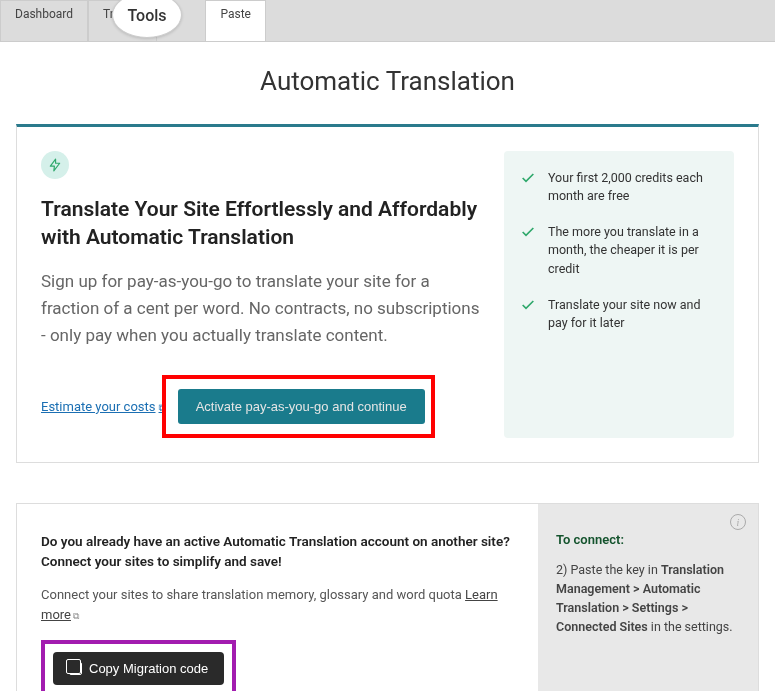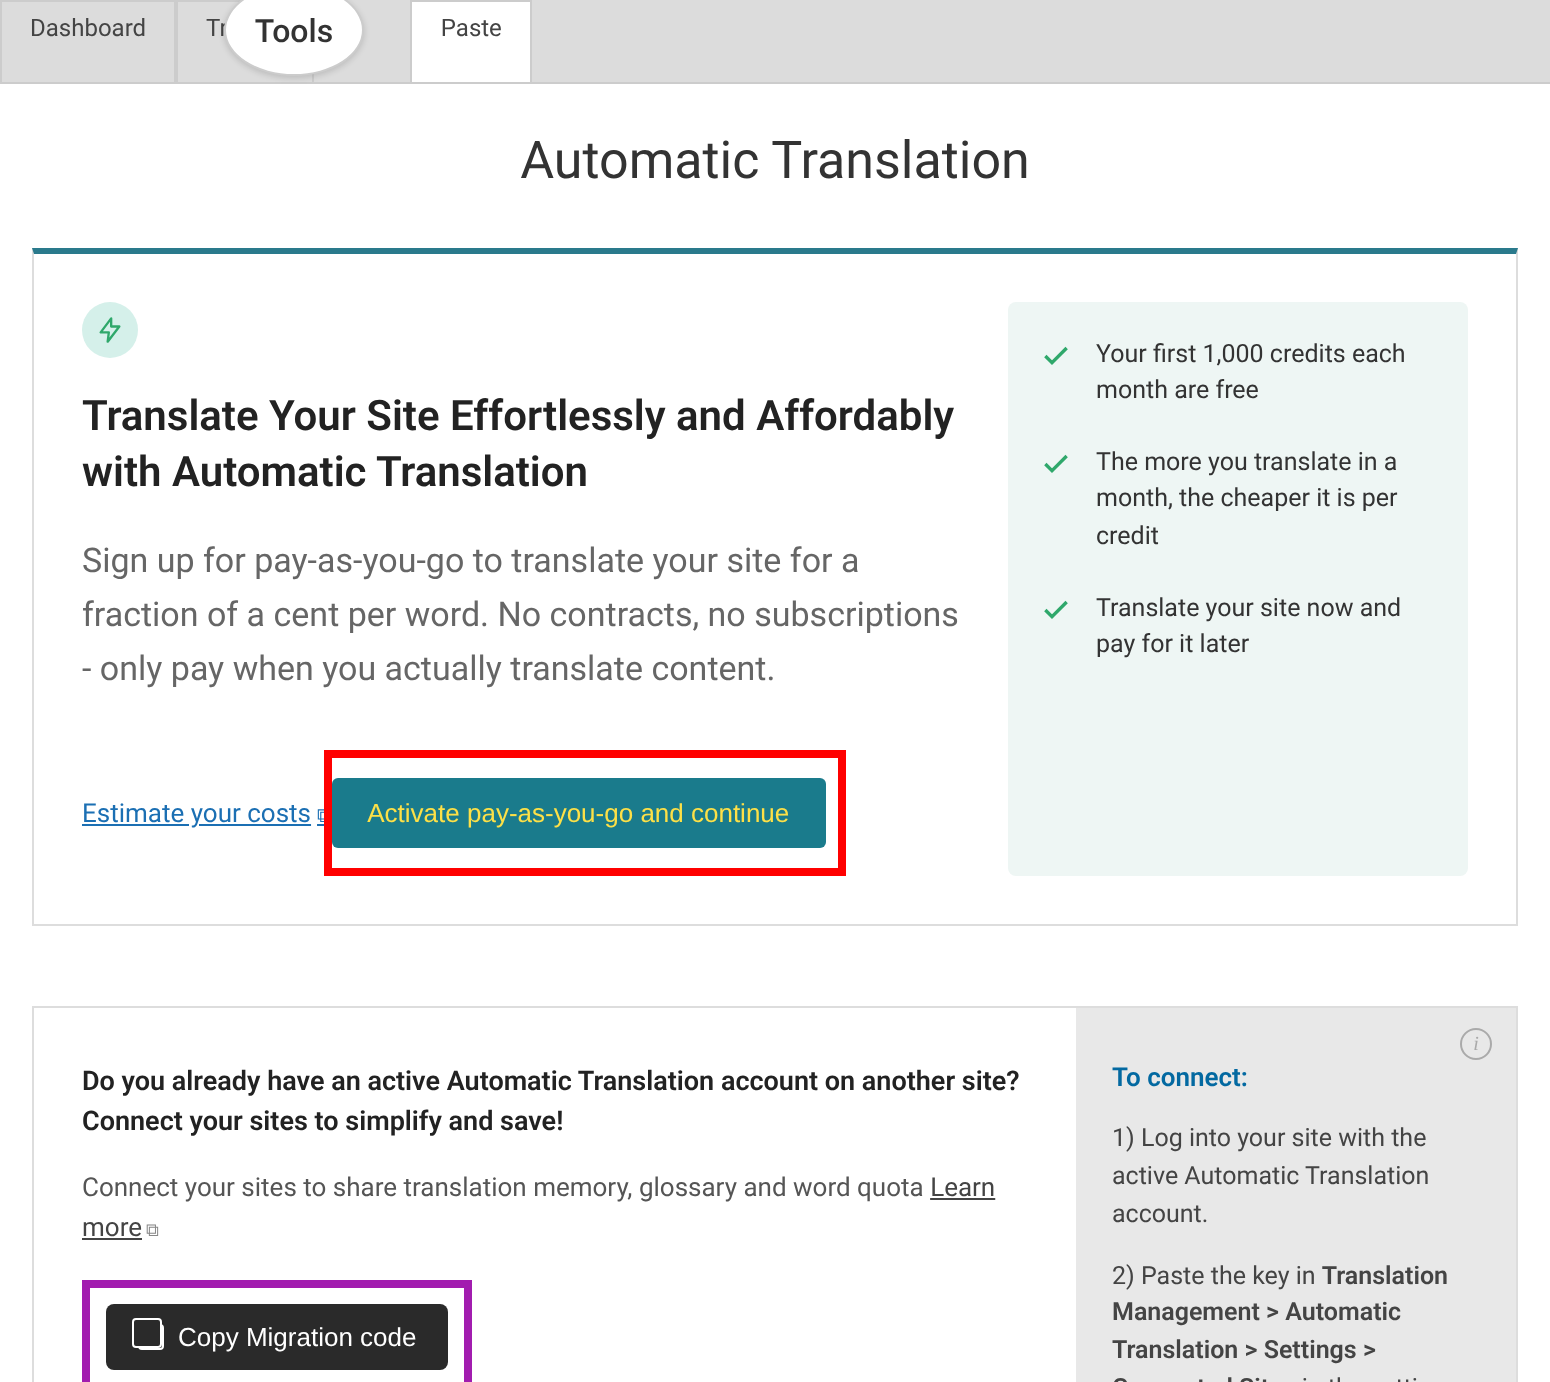--- a/index.html
+++ b/index.html
@@ -108,27 +108,27 @@
     }
     .highlight-box {
       border: 4px solid #ff0000;
       display: inline-block;
       padding: 10px 6px 10px 0;
       margin-top: 12px;
       margin-left: -8px;
     }
     .btn-teal {
       background: #1a7b8c;
-      color: #fde047;
+      color: #e5e5e5;
       border: none;
       padding: 10px 18px;
       font-size: 13px;
       border-radius: 3px;
       cursor: pointer;
-      margin-left: 0;
+      margin-left: 12px;
     }
     .benefits {
       width: 230px;
       background: #eef6f4;
       border-radius: 4px;
       padding: 18px 16px;
     }
     .benefit {
       display: flex;
       gap: 12px;
@@ -232,21 +232,21 @@
       border: 1.5px solid #fff;
       border-radius: 2px;
       top: -4px;
       left: -4px;
       background: #2a2a2a;
     }
     .connect-title {
       font-size: 13px;
       font-weight: 600;
       margin-bottom: 14px;
-      color: #0369a1;
+      color: #14532d;
     }
     .connect-step {
       font-size: 12.5px;
       color: #444;
       line-height: 1.5;
       margin-bottom: 12px;
     }
     .connect-step b { font-weight: 600; }
   </style>
 </head>
@@ -274,21 +274,21 @@
       <a href="#" class="link"><span>Estimate your costs</span><span class="link-ext">⧉</span></a>
       <div class="highlight-box">
         <button class="btn-teal">Activate pay-as-you-go and continue</button>
       </div>
     </div>
     <div class="benefits">
       <div class="benefit">
         <span class="check"><svg viewBox="0 0 24 24">
               <polyline points="4,12 9,17 20,6"></polyline>
             </svg></span>
-        <span>Your first 1,000 credits each month are free</span>
+        <span>Your first 2,000 credits each month are free</span>
       </div>
       <div class="benefit">
         <span class="check"><svg viewBox="0 0 24 24">
               <polyline points="4,12 9,17 20,6"></polyline>
             </svg></span>
         <span>The more you translate in a month, the cheaper it is per credit</span>
       </div>
       <div class="benefit">
         <span class="check"><svg viewBox="0 0 24 24">
               <polyline points="4,12 9,17 20,6"></polyline>
@@ -307,19 +307,18 @@
       <div class="highlight-box2">
         <button class="btn-dark">
           <span class="copy-icon"></span>
           <span>Copy Migration code</span>
         </button>
       </div>
     </div>
     <div class="lower-right">
       <div class="info-icon">i</div>
       <p class="connect-title">To connect:</p>
-      <p class="connect-step">1) Log into your site with the active Automatic Translation account.</p>
       <p class="connect-step">
         <span>2) Paste the key in </span><b>Translation Management &gt; Automatic Translation &gt; Settings &gt; Connected Sites</b><span> in the settings.</span>
       </p>
     </div>
   </div>
 </div>
 
 </body></html>

